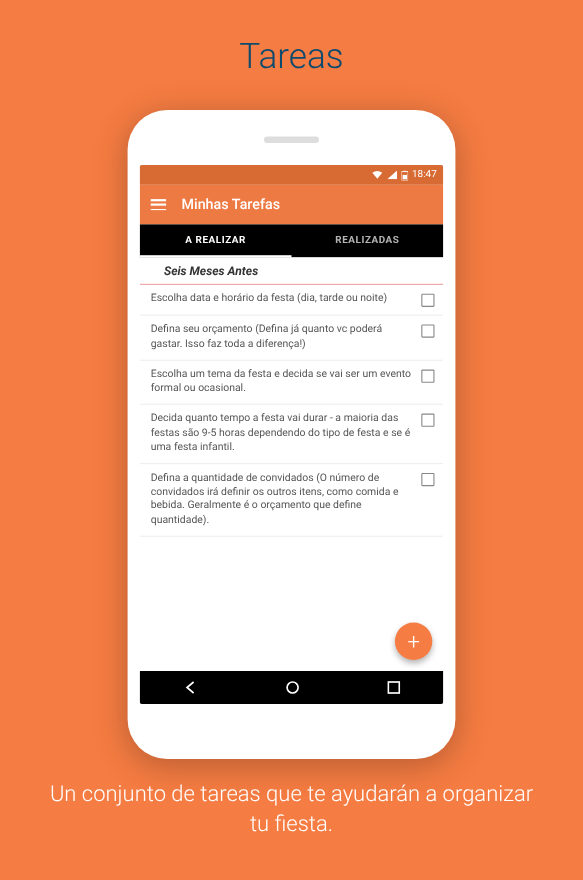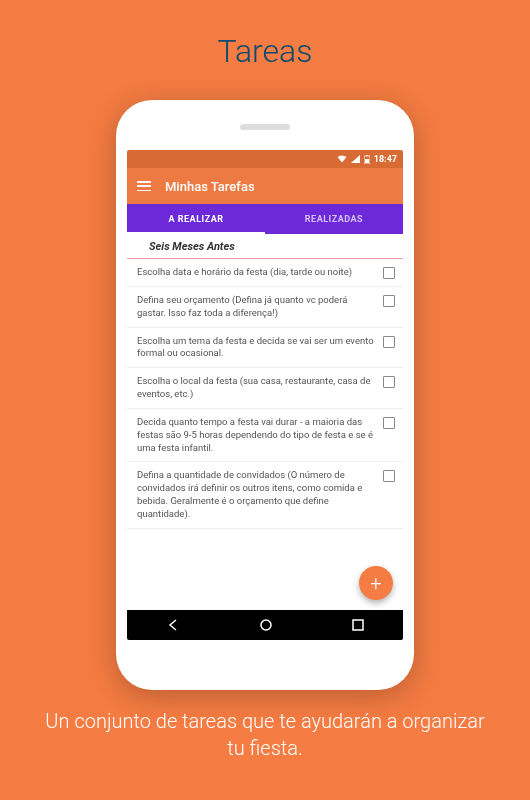--- a/index.html
+++ b/index.html
@@ -65,38 +65,37 @@
 .status-bar {
   height: 18px;
   background: #d86a33;
   display: flex;
   align-items: center;
   justify-content: flex-end;
   padding: 0 6px;
   gap: 4px;
   color: #fff;
   font-size: 9px;
-  font-weight: bold;
 }
 .status-icon { display: inline-flex; align-items: center; }
 .app-bar {
   height: 36px;
   background: #ee7a43;
   display: flex;
   align-items: center;
   padding: 0 10px;
   color: #fff;
   gap: 14px;
 }
 .hamburger { width: 14px; height: 10px; display: flex; flex-direction: column; justify-content: space-between; }
 .hamburger span { display: block; height: 1.5px; background: #fff; }
 .app-title { font-size: 13px; font-weight: 500; }
 .tabs {
   height: 30px;
-  background: #6d28d9;
+  background: #000000;
   display: flex;
 }
 .tab {
   flex: 1;
   display: flex;
   align-items: center;
   justify-content: center;
   font-size: 9px;
   font-weight: 700;
   letter-spacing: 0.5px;
@@ -227,24 +226,20 @@
         </div>
         <div class="task-item">
           <div class="task-text">Defina seu orçamento (Defina já quanto vc poderá gastar. Isso faz toda a diferença!)</div>
           <div class="checkbox"></div>
         </div>
         <div class="task-item">
           <div class="task-text">Escolha um tema da festa e decida se vai ser um evento formal ou ocasional.</div>
           <div class="checkbox"></div>
         </div>
         <div class="task-item">
-          <div class="task-text">Escolha o local da festa (sua casa, restaurante, casa de eventos, etc.)</div>
-          <div class="checkbox"></div>
-        </div>
-        <div class="task-item">
           <div class="task-text">Decida quanto tempo a festa vai durar - a maioria das festas são 9-5 horas dependendo do tipo de festa e se é uma festa infantil.</div>
           <div class="checkbox"></div>
         </div>
         <div class="task-item">
           <div class="task-text">Defina a quantidade de convidados (O número de convidados irá definir os outros itens, como comida e bebida. Geralmente é o orçamento que define quantidade).</div>
           <div class="checkbox"></div>
         </div>
       </div>
       <div class="fab">+</div>
     </div>

